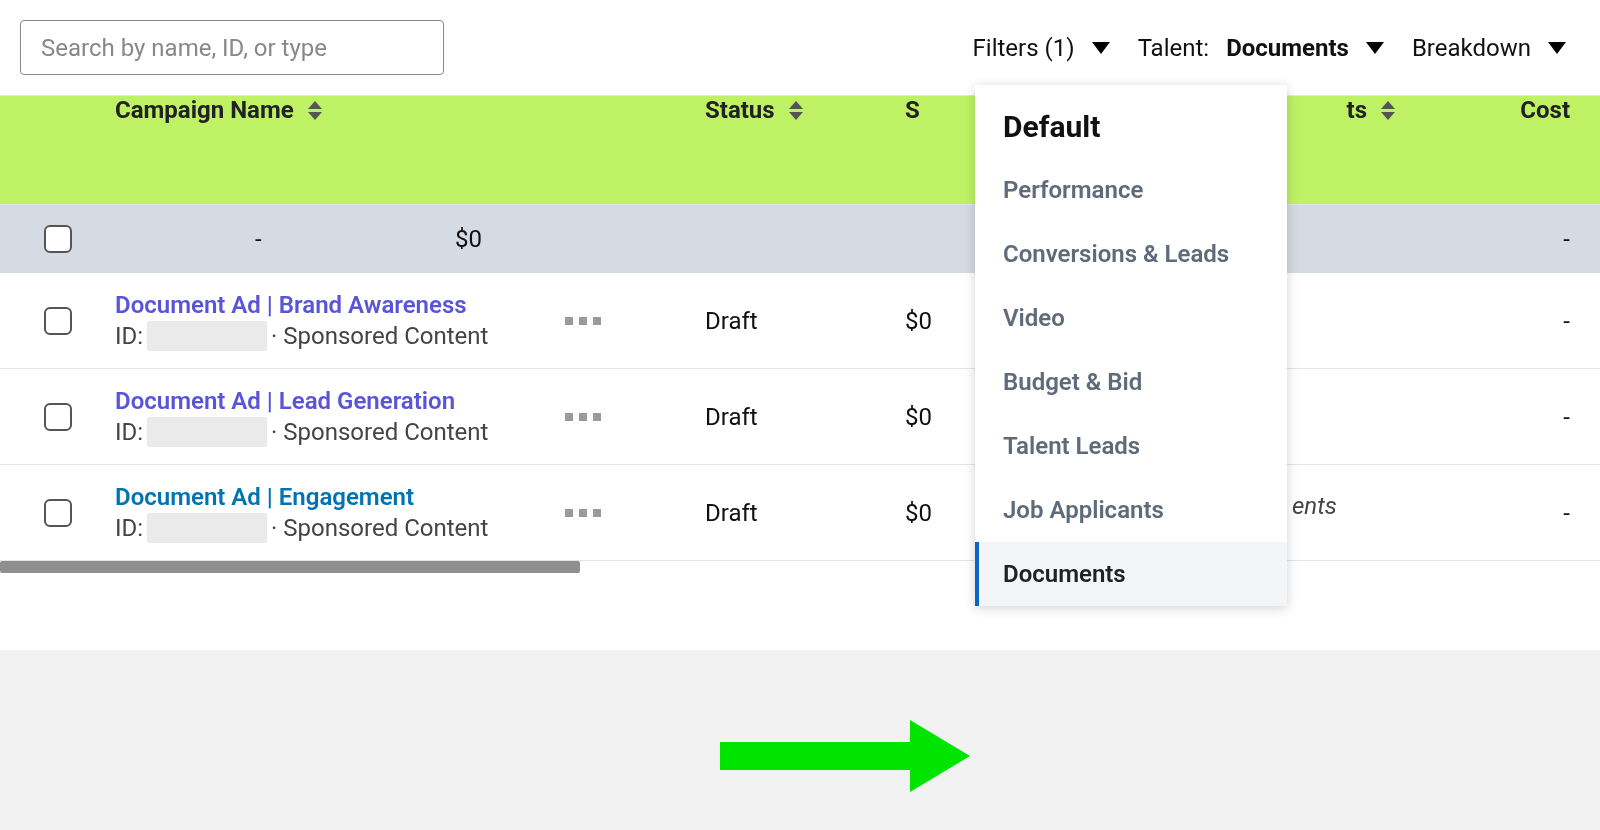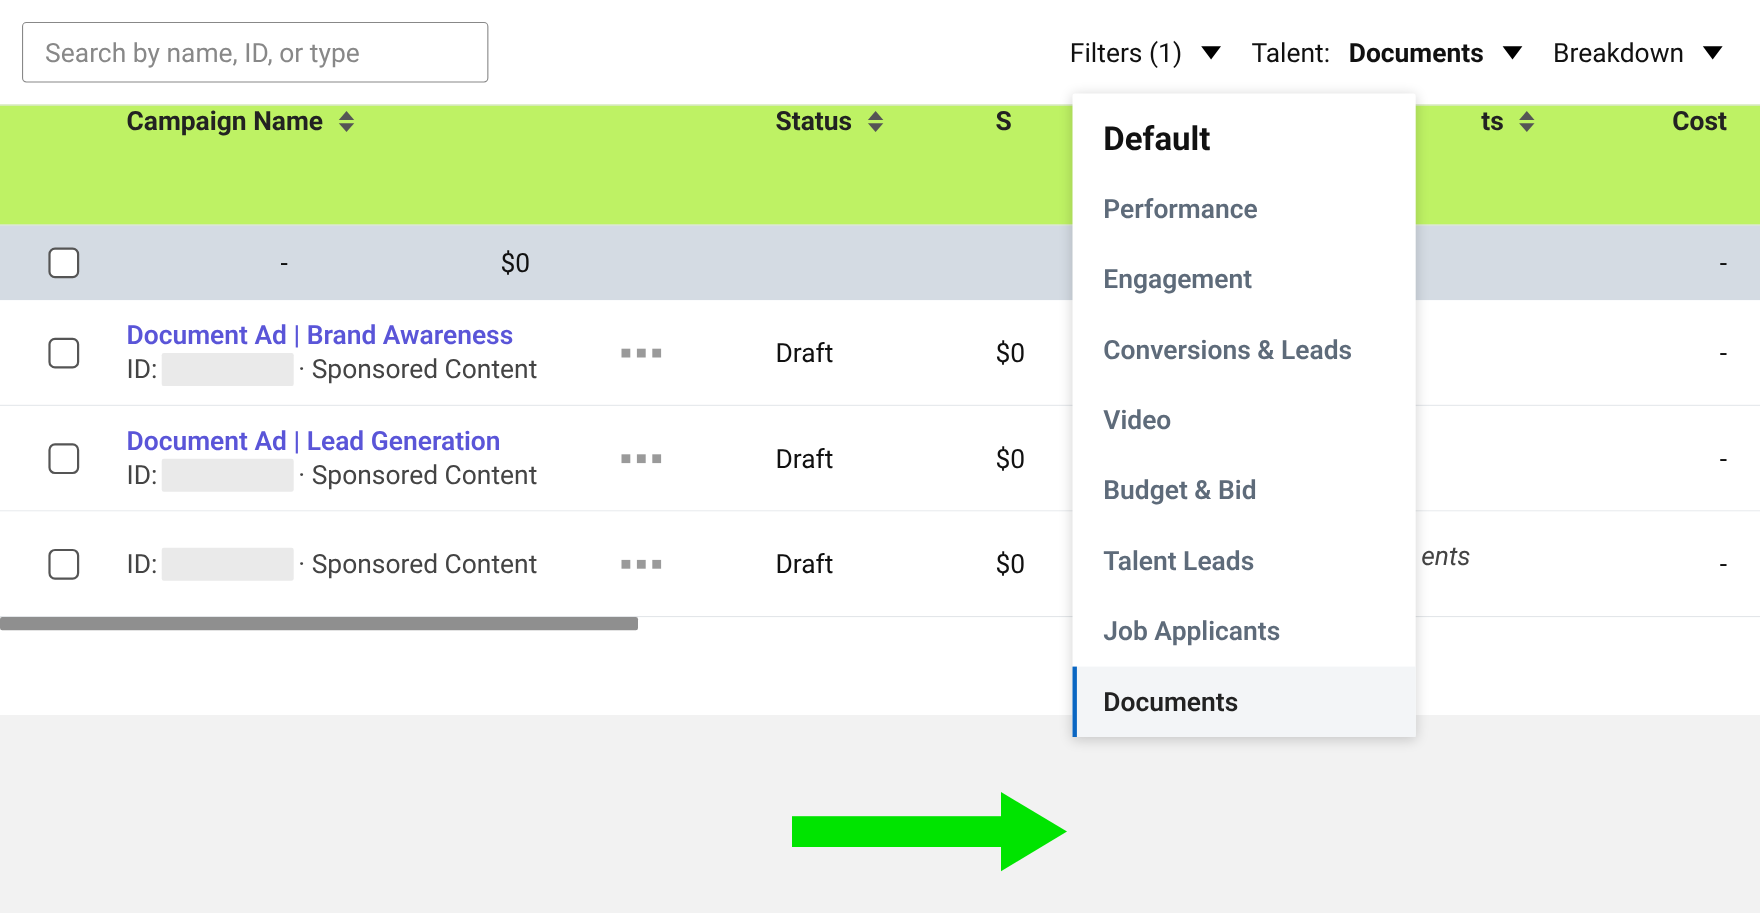--- a/index.html
+++ b/index.html
@@ -181,20 +181,21 @@
     <div class="col-ts"></div>
     <div class="col-cost">
           <span>-</span>
         </div>
       </div>
       <div class="row data-row">
     <div class="col-check">
           <div class="checkbox"></div>
         </div>
     <div class="col-name">
+      <span class="campaign-link teal">Document Ad | Engagement</span>
       <span class="subline">ID: <span class="redact"></span> · Sponsored Content</span>
     </div>
     <div class="col-more">
           <div class="more-dots">
             <span></span>
             <span></span>
             <span></span>
           </div>
         </div>
     <div class="col-status">
@@ -214,21 +215,20 @@
 </div>
 
 <div class="footer-shade"></div>
 
 <div class="ents">ents</div>
 
 <div class="dropdown">
   <div class="dd-header">Default</div>
   <div id="dd-mount">
       <div class="dd-item">Performance</div>
-      <div class="dd-item">Engagement</div>
       <div class="dd-item">Conversions &amp; Leads</div>
       <div class="dd-item">Video</div>
       <div class="dd-item">Budget &amp; Bid</div>
       <div class="dd-item">Talent Leads</div>
       <div class="dd-item">Job Applicants</div>
       <div class="dd-item selected">Documents</div>
     </div>
 </div>
 
 <div class="arrow">

